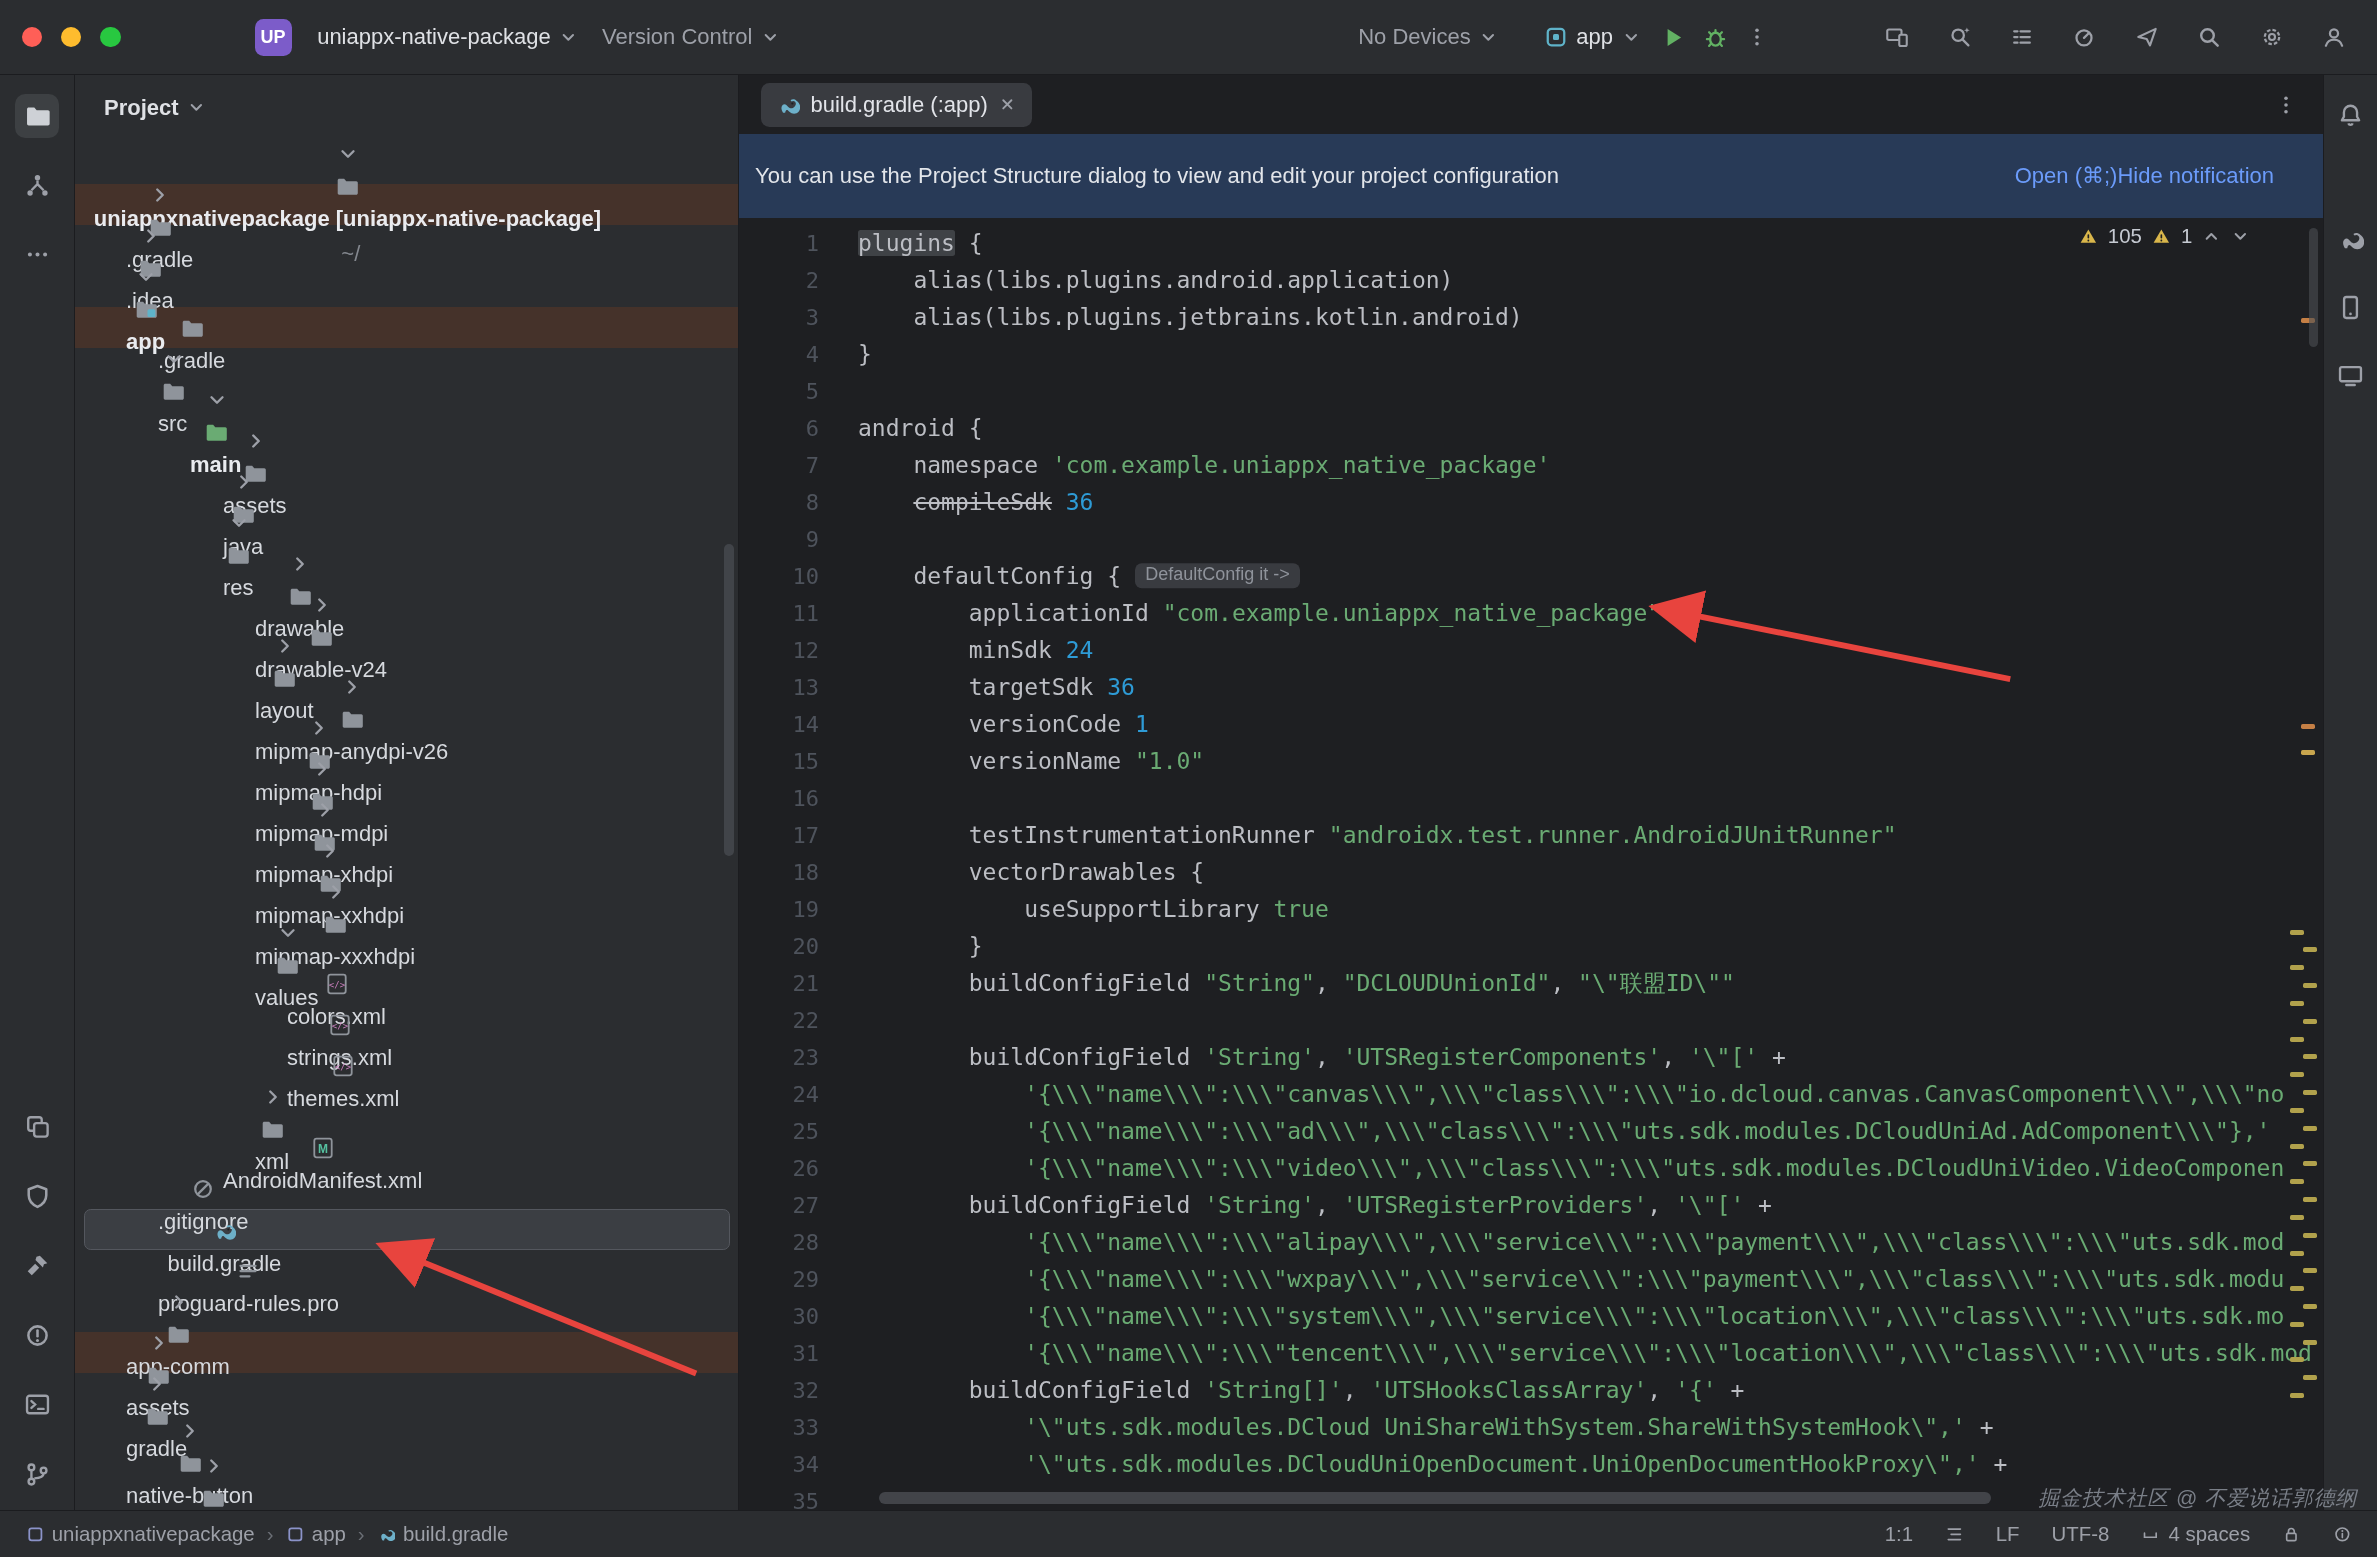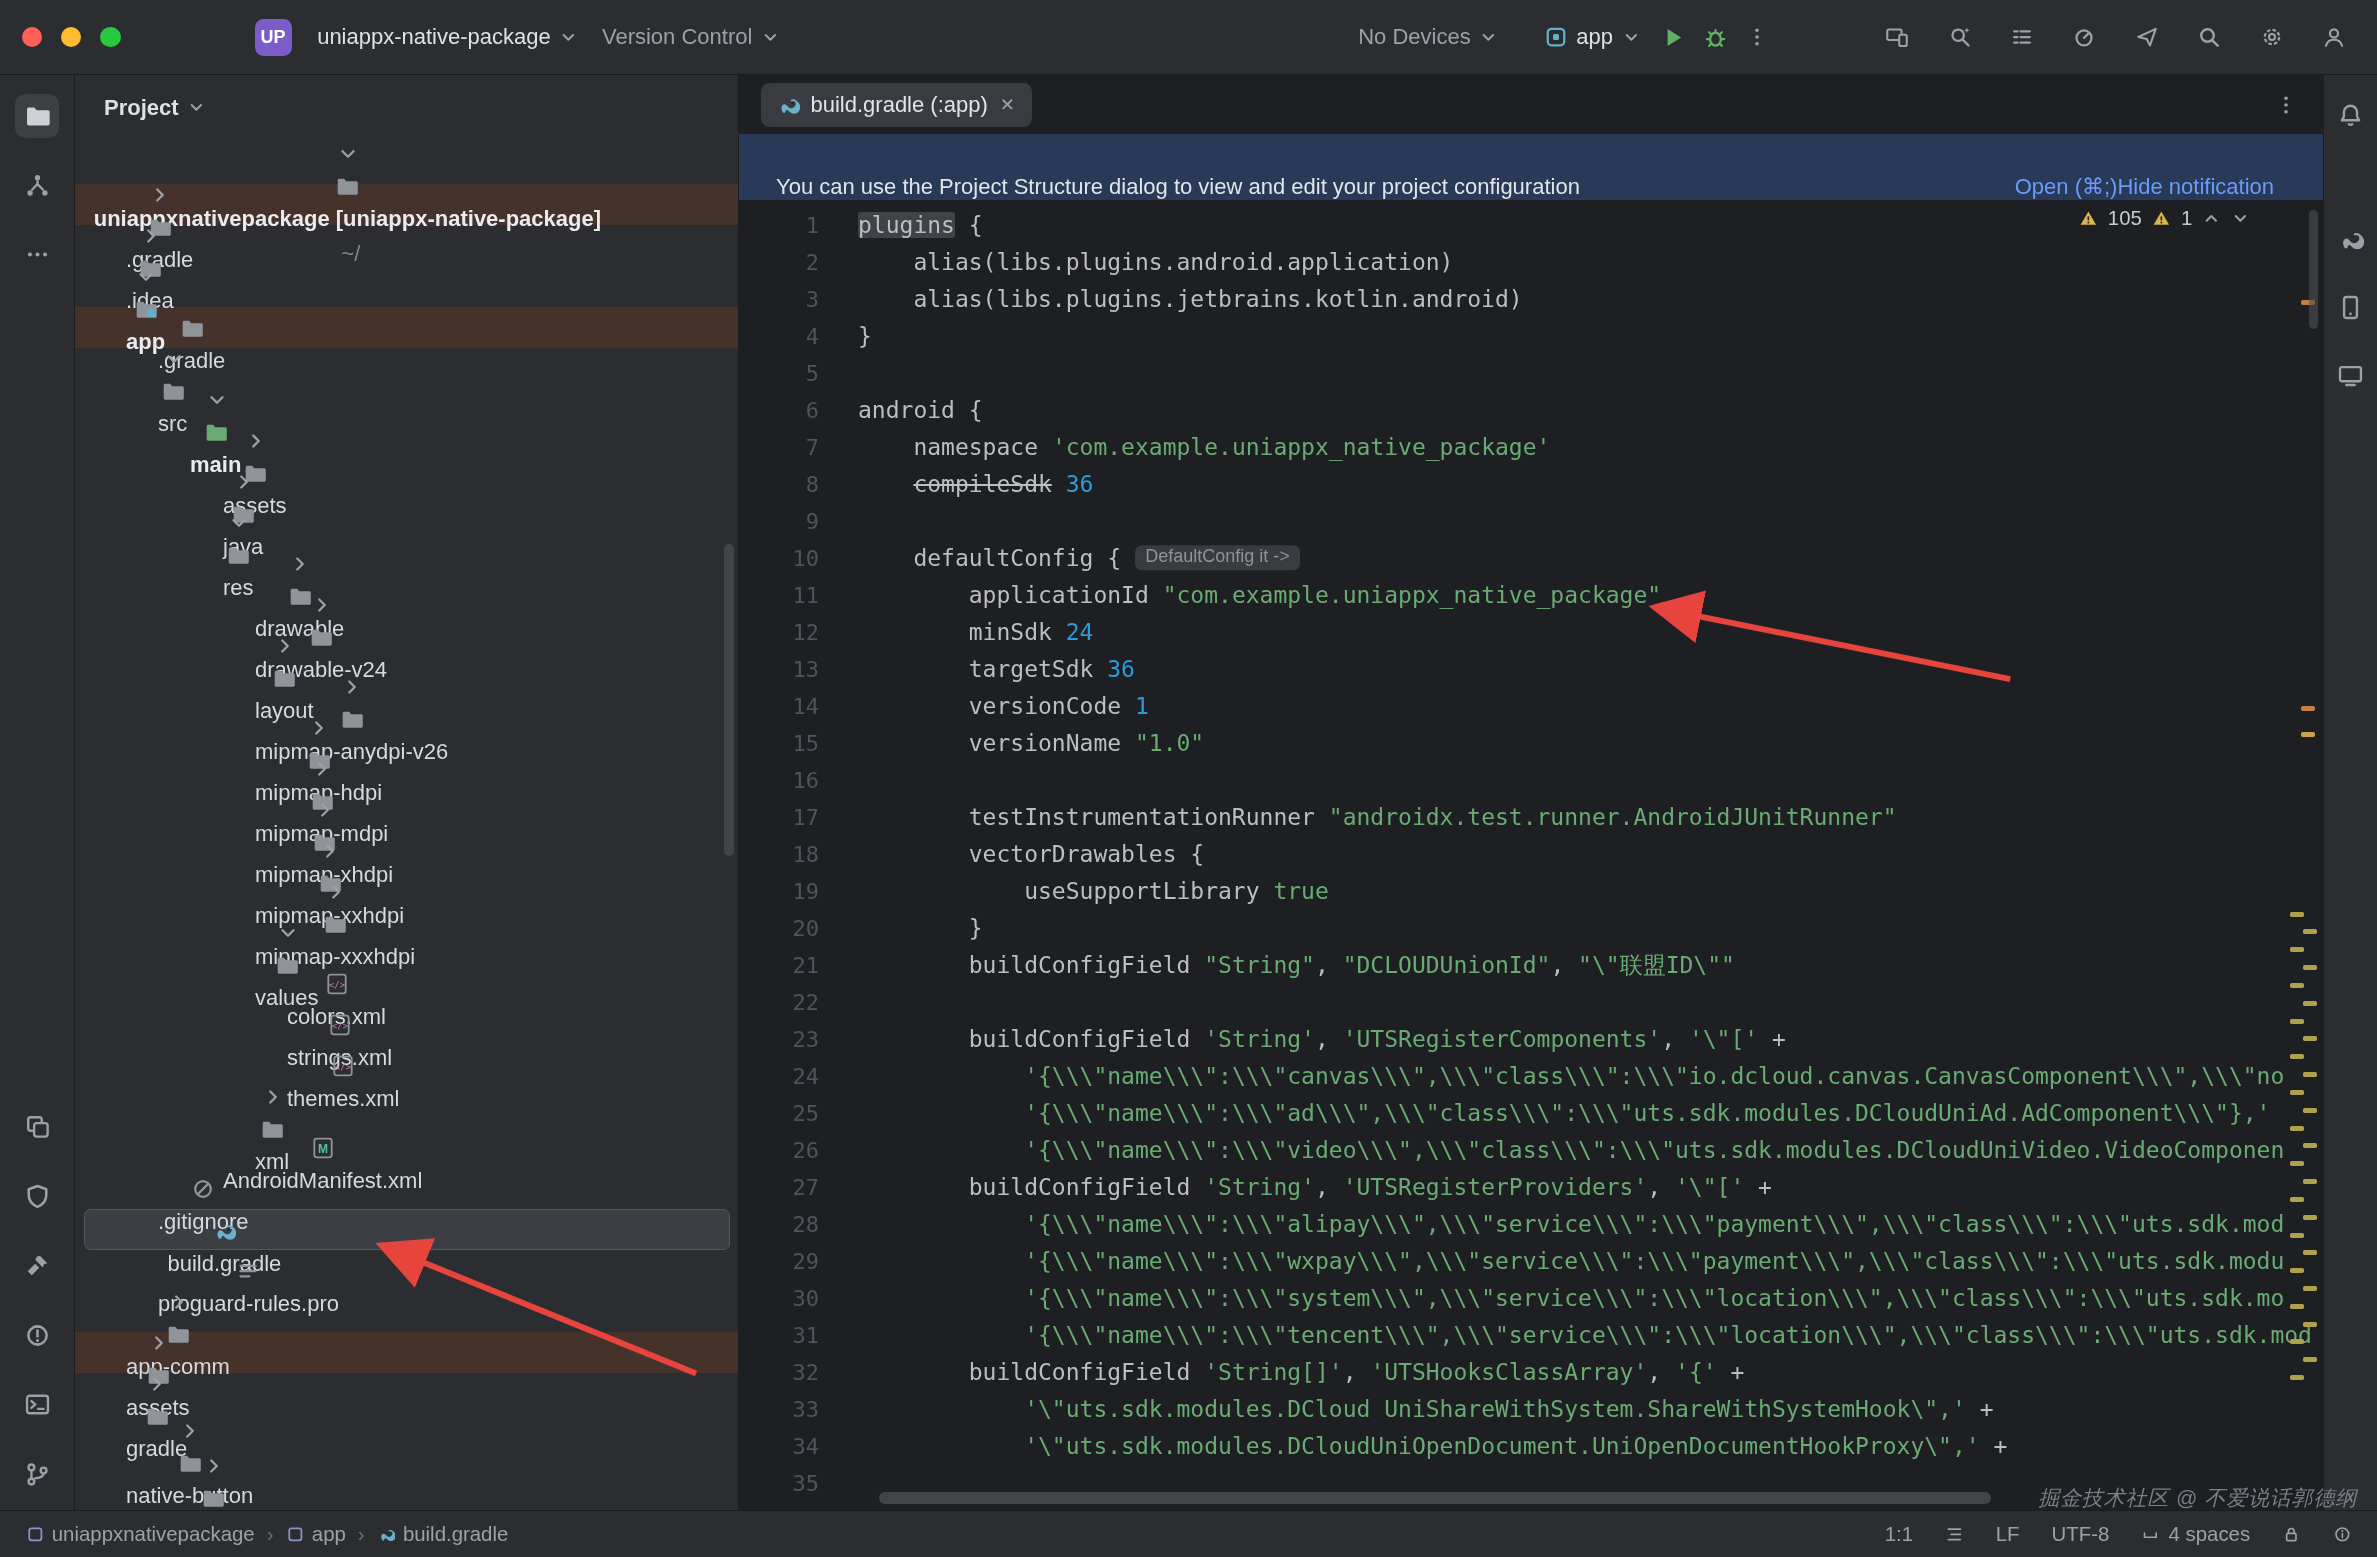--- a/index.html
+++ b/index.html
@@ -52,21 +52,21 @@
   .tree-suffix{color:#83878e;margin-left:6.8px;}
   .v-scrollbar{position:absolute;right:4.2px;top:469px;width:10.2px;height:312px;border-radius:5.1px;
                background:#4b4e54;opacity:.7;}
 
   
   .editor{flex:1;display:flex;flex-direction:column;background:#1e1f22;min-width:0;}
   .tabbar{height:59px;display:flex;align-items:center;}
   .tab{height:44px;margin-left:22px;padding:0 15.3px;border-radius:8.5px;background:#393b40;
        display:flex;align-items:center;gap:10.2px;font-size:22px;color:#e2e4e9;}
   .tab-menu{margin-left:auto;margin-right:18.7px;width:37px;height:37px;display:flex;align-items:center;justify-content:center;}
-  .banner{height:66px;background:#283a57;display:flex;align-items:flex-end;padding:0 49px 0 37px;}
+  .banner{height:84px;background:#283a57;display:flex;align-items:center;padding:0 49px 0 16px;}
   .banner-text{color:#e2e5ea;flex:1;}
   .banner-links{display:flex;}
   .banner-link{color:#6b9bfa;cursor:pointer;}
   .code-area{flex:1;position:relative;overflow:hidden;font-family:"DejaVu Sans Mono",monospace;padding-top:6.8px;}
   .code-line{height:37px;display:flex;align-items:center;}
   .gutter-num{width:119px;flex:none;text-align:right;padding-right:39px;color:#4e535c;font-size:22px;}
   .code-text{white-space:pre;font-size:23px;color:#bcbec4;}
   .c-str{color:#6aab73;}
   .c-num{color:#2e9bd6;}
   .c-strike{text-decoration:line-through;}

